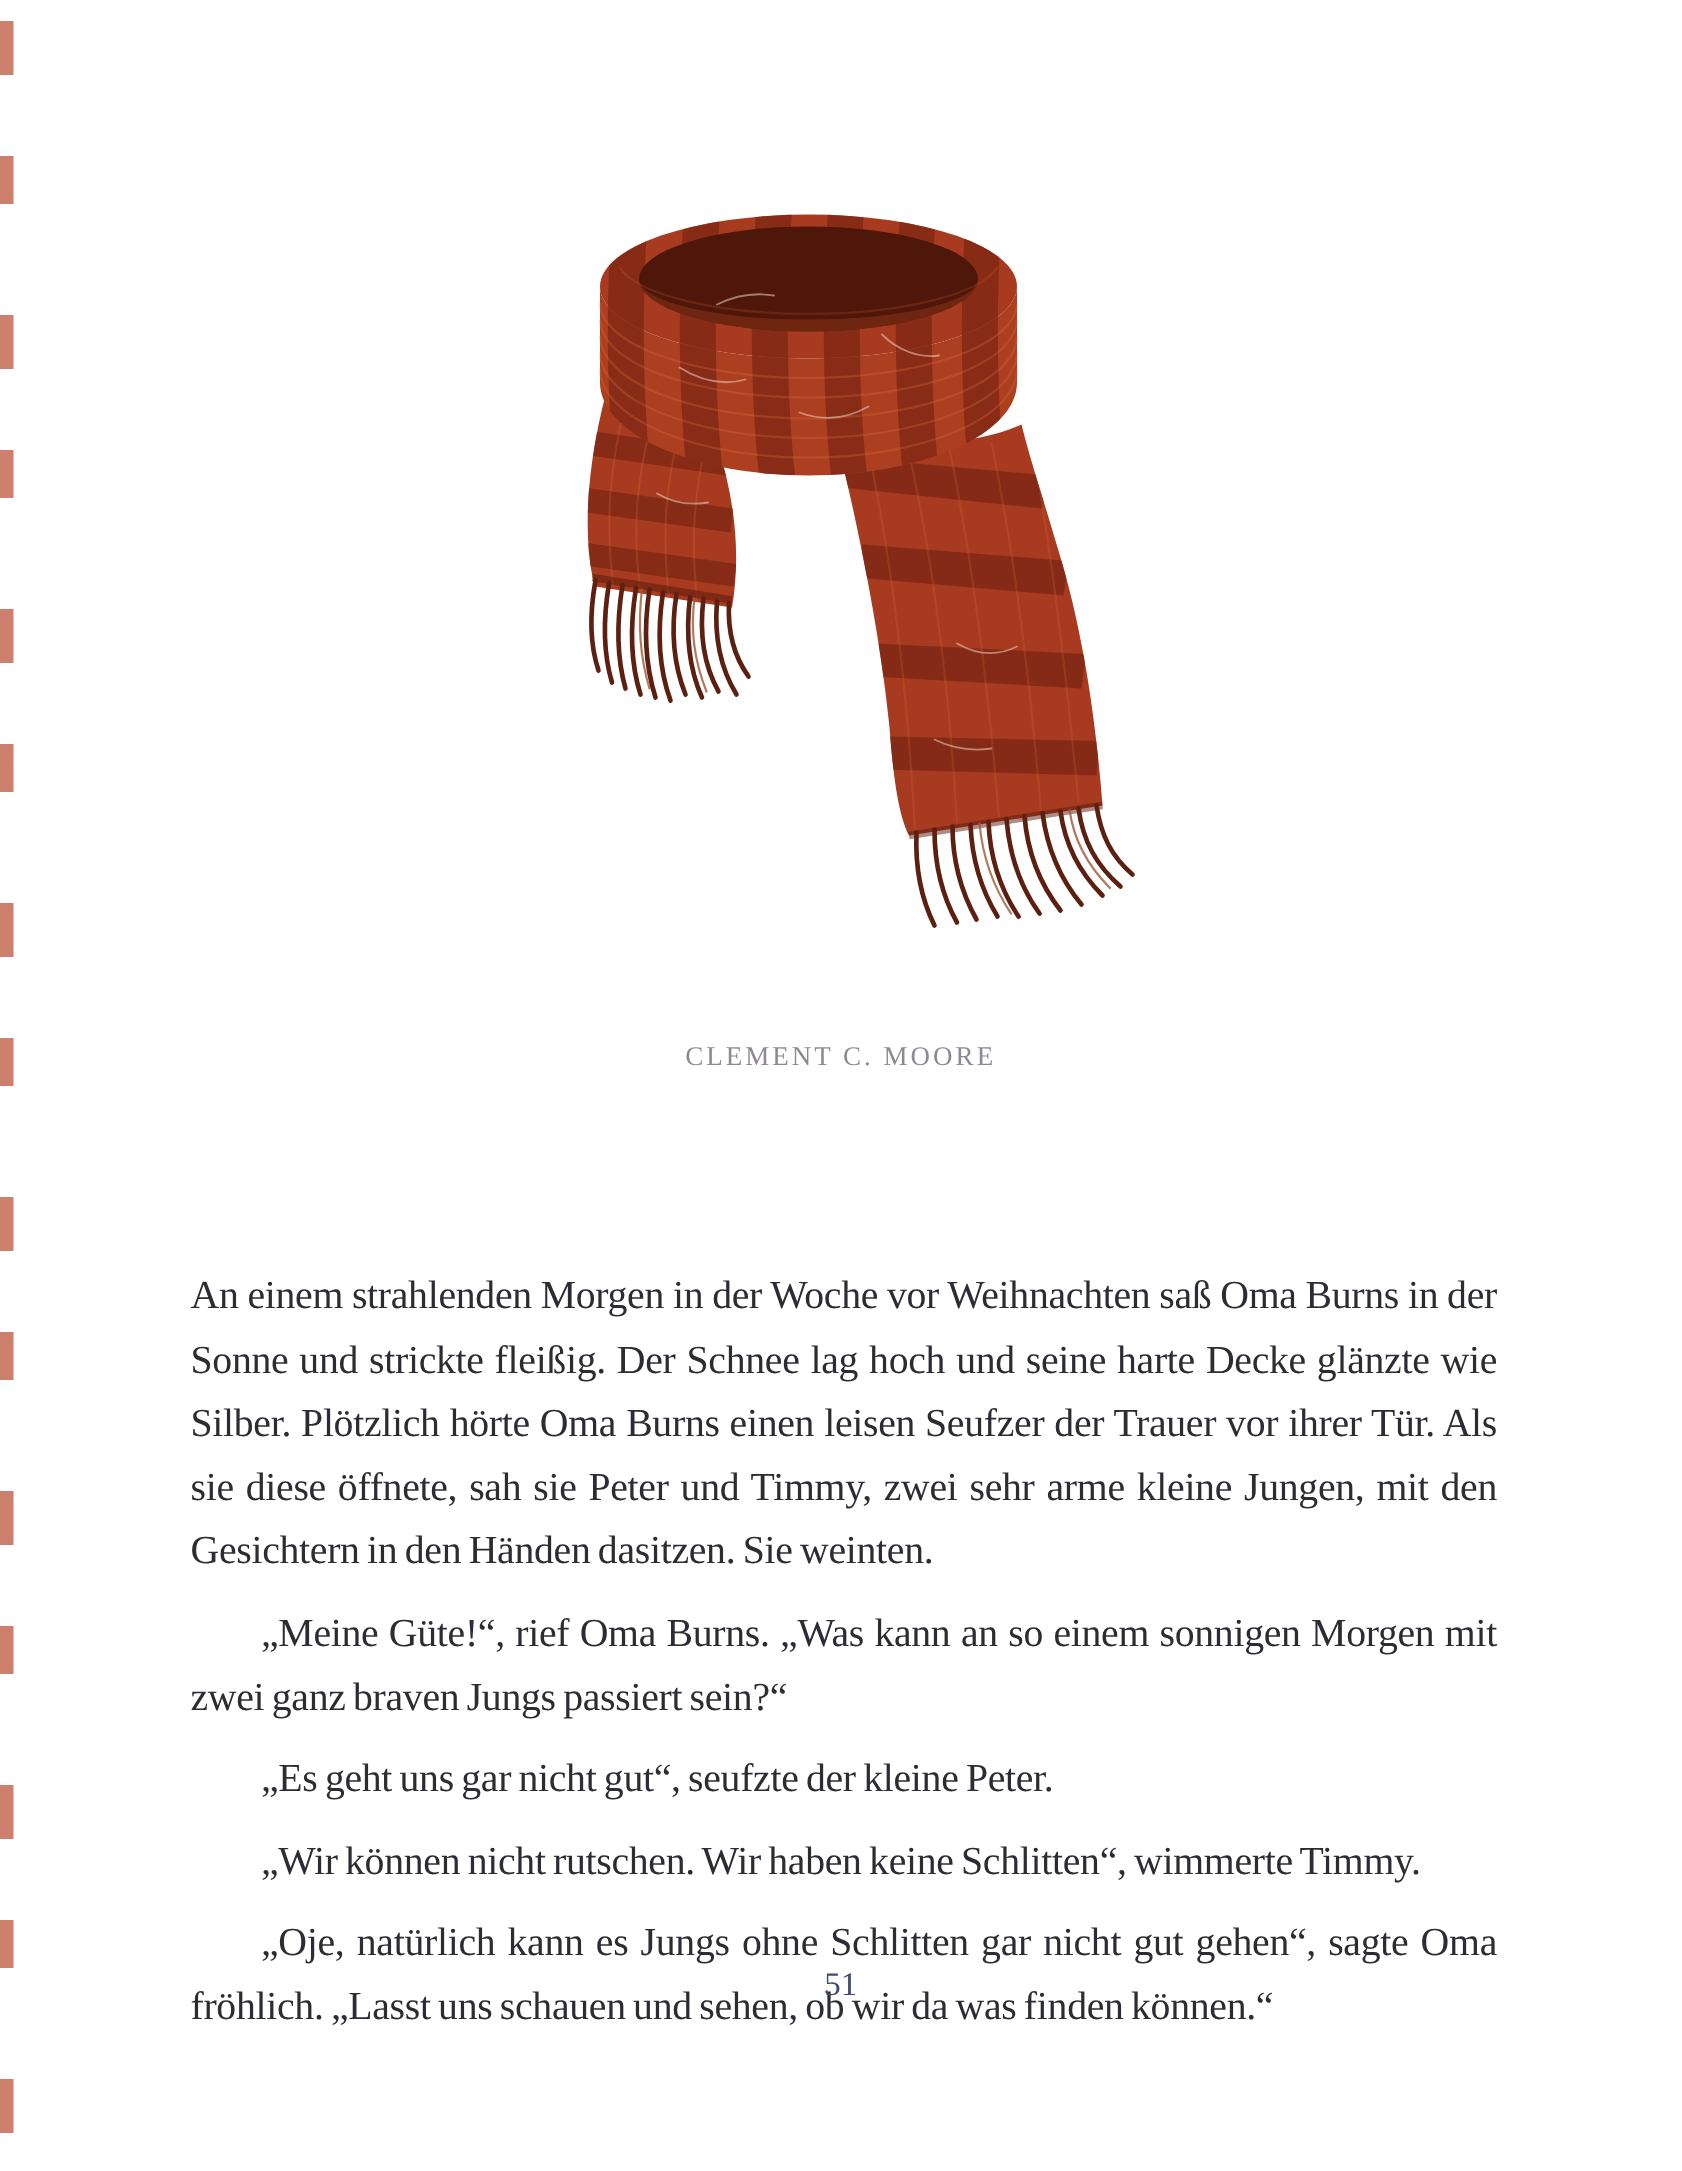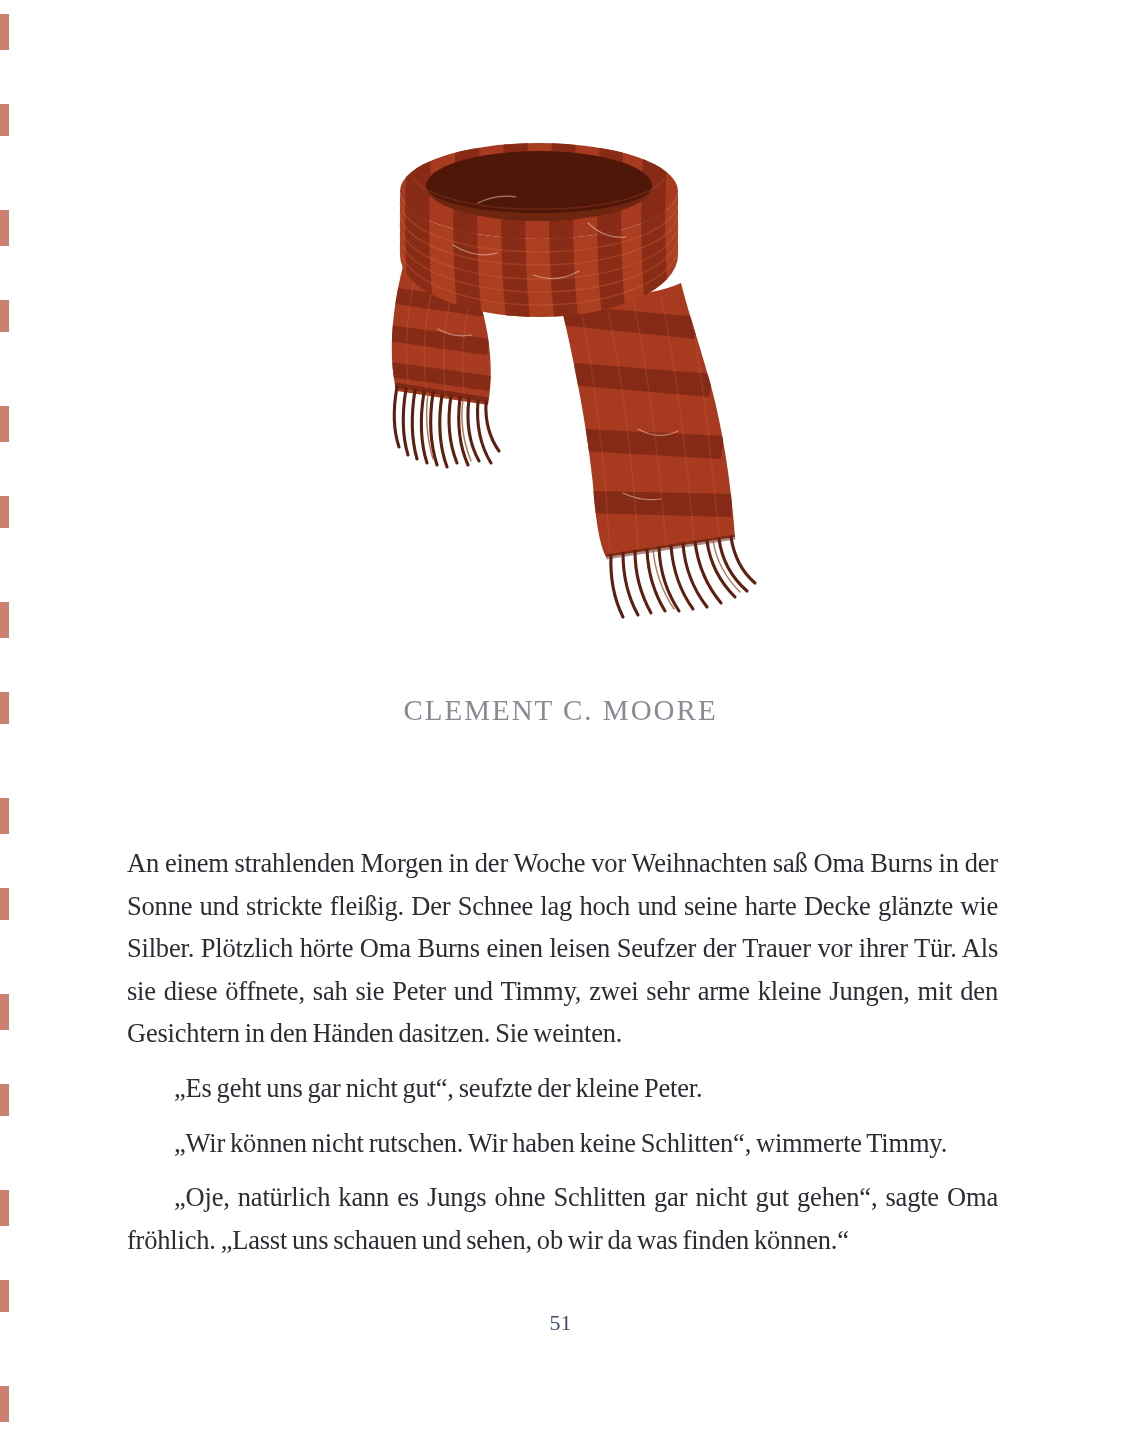--- a/index.html
+++ b/index.html
@@ -25,21 +25,21 @@
   }
   .illustration {
     position: absolute;
     left: 383px; top: 133px;
     width: 375px; height: 500px;
   }
   .author {
     position: absolute;
     left: 0; top: 694px; width: 100%;
     text-align: center;
-    font-size: 29px;
+    font-size: 18px;
     letter-spacing: 2px;
     color: #8f8894;
   }
   .title {
     position: absolute;
     left: 0; top: 720px; width: 100%;
     margin: 0;
     text-align: center;
     font-size: 47px;
     line-height: 66px;
@@ -198,20 +198,21 @@
         <path d="M 55,196 c 10,6 22,8 34,6"></path>
       </g>
     </svg>
   </div>
 
   <div class="author">CLEMENT C. MOORE</div>
 
 
   <div class="story">
     <p class="para">An einem strahlenden Morgen in der Woche vor Weihnachten saß Oma Burns in der Sonne und strickte fleißig. Der Schnee lag hoch und seine harte Decke glänzte wie Silber. Plötzlich hörte Oma Burns einen leisen Seufzer der Trauer vor ihrer Tür. Als sie diese öffnete, sah sie Peter und Timmy, zwei sehr arme kleine Jungen, mit den Gesichtern in den Händen dasitzen. Sie weinten.</p>
+    <p class="para indent">„Meine Güte!“, rief Oma Burns. „Was kann an so einem sonnigen Morgen mit zwei ganz braven Jungs passiert sein?“</p>
     <p class="para indent">„Es geht uns gar nicht gut“, seufzte der kleine Peter.</p>
     <p class="para indent">„Wir können nicht rutschen. Wir haben keine Schlitten“, wimmerte Timmy.</p>
     <p class="para indent">„Oje, natürlich kann es Jungs ohne Schlitten gar nicht gut gehen“, sagte Oma fröhlich. „Lasst uns schauen und sehen, ob wir da was finden können.“</p>
   </div>
 
   <div class="page-number">51</div>
 
 </div>
 
 </body></html>

